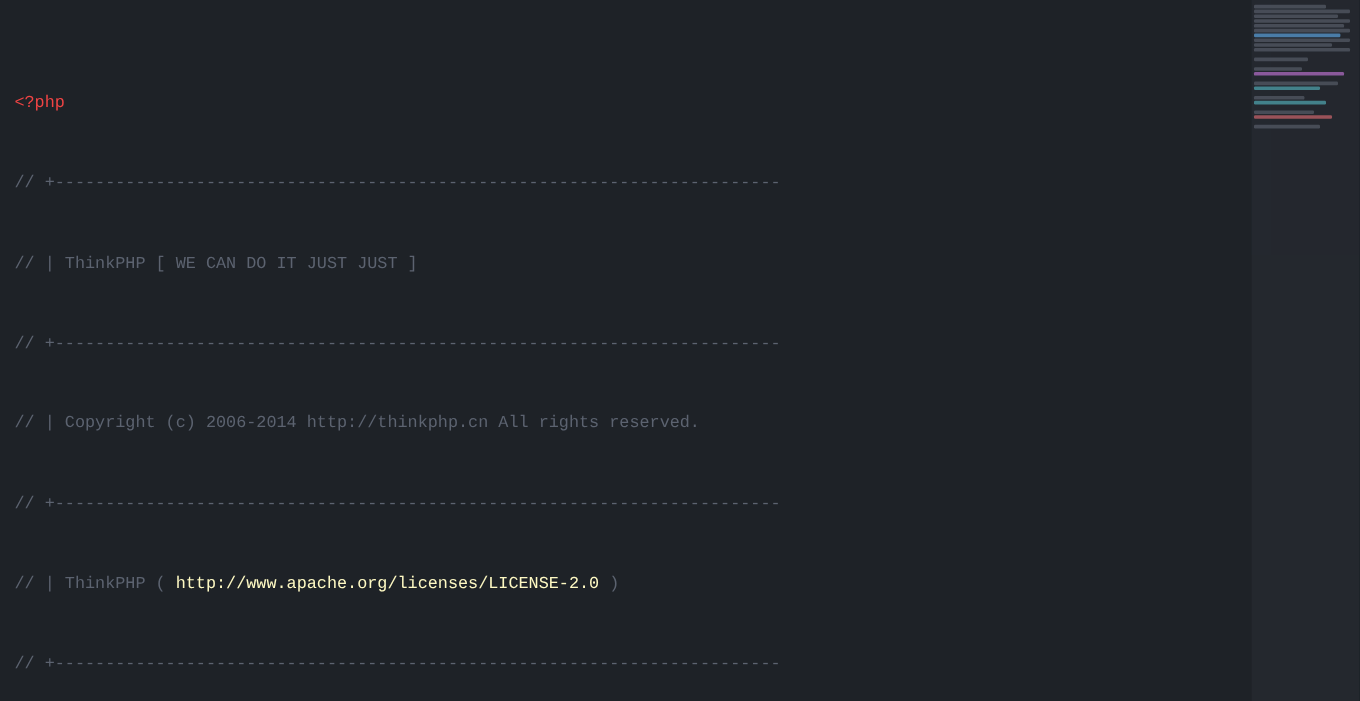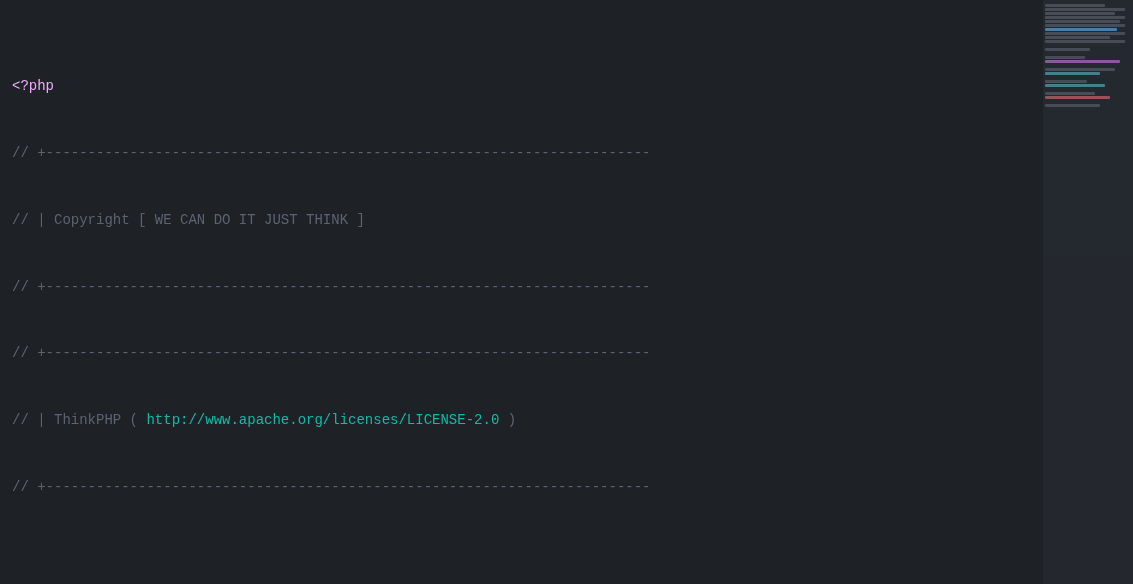--- a/index.html
+++ b/index.html
@@ -56,34 +56,35 @@
       padding: 4px 2px;
       transform-origin: top right;
     }
 
     .minimap-line {
       height: 3px;
       margin-bottom: 1px;
       border-radius: 1px;
       opacity: 0.7;
     }
-    .c-php-tag { color: #f0abfc; }
+    .c-php-tag { color: #ef4444; }
     .c-separator { color: #5c6370; }
-    .c-license-url { color: #14b8a6; }
+    .c-license-url { color: #fef9c3; }
   </style>
 </head>
 <body>
 
 <div class="code-editor">
   <div class="main-code">
 
     <span class="line"><span class="c-php-tag">&lt;?php</span></span>
     <span class="line"><span class="c-separator">// +------------------------------------------------------------------------</span></span>
-    <span class="line"><span class="c-separator">// | Copyright [ WE CAN DO IT JUST THINK ]</span></span>
+    <span class="line"><span class="c-separator">// | ThinkPHP [ WE CAN DO IT JUST JUST ]</span></span>
     <span class="line"><span class="c-separator">// +------------------------------------------------------------------------</span></span>
+    <span class="line"><span class="c-separator">// | Copyright (c) 2006-2014 http://thinkphp.cn All rights reserved.</span></span>
     <span class="line"><span class="c-separator">// +------------------------------------------------------------------------</span></span>
     <span class="line"><span class="c-separator">// | ThinkPHP ( </span><span class="c-license-url">http://www.apache.org/licenses/LICENSE-2.0</span><span class="c-separator"> )</span></span>
     <span class="line"><span class="c-separator">// +------------------------------------------------------------------------</span></span>
     
     
     
     
     
     
     

